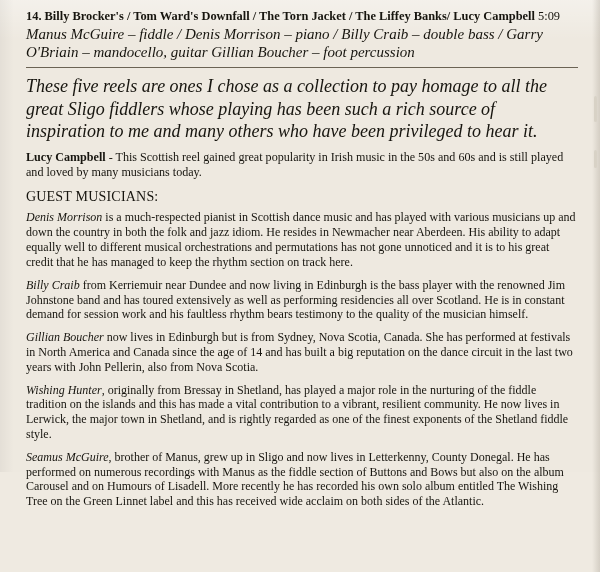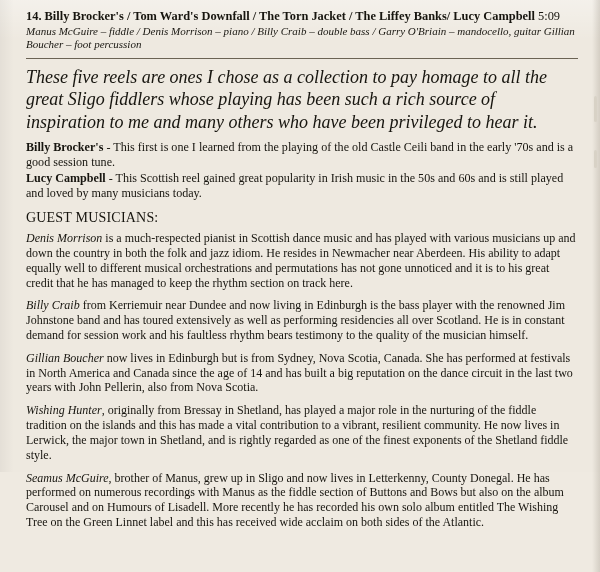--- a/index.html
+++ b/index.html
@@ -48,21 +48,21 @@
     line-height: 1.12;
     margin: 0 0 1px 0;
     white-space: nowrap;
   }
   .track-title .num { font-weight: bold; }
   .track-title .tunes { font-weight: bold; }
   .track-title .dur { font-weight: normal; }
 
   .credits {
     font-style: italic;
-    font-size: 11px;
+    font-size: 15px;
     line-height: 1.22;
     margin: 0 0 0 0;
   }
 
   .rule {
     border: 0;
     border-top: 1px solid #6b6354;
     margin: 6px 0 7px 0;
     width: 100%;
   }
@@ -108,24 +108,20 @@
   </div>
 
   <div class="credits">Manus McGuire – fiddle / Denis Morrison – piano / Billy Craib – double bass / Garry O'Briain – mandocello, guitar Gillian Boucher – foot percussion</div>
 
   <hr class="rule">
 
   <p class="body">These five reels are ones I chose as a collection to pay homage to all the great Sligo fiddlers whose playing has been such a rich source of inspiration to me and many others who have been privileged to hear it.</p>
 
   <div class="tune-block">
     <div class="tune-line">
-      <span class="lead">Billy Brocker's</span>
-      <span>- This first is one I learned from the playing of the old Castle Ceili band in the early '70s and is a good session tune.</span>
-    </div>
-    <div class="tune-line">
       <span class="lead">Lucy Campbell</span>
       <span>- This Scottish reel gained great popularity in Irish music in the 50s and 60s and is still played and loved by many musicians today.</span>
     </div>
   </div>
 
   <div class="section-head">GUEST MUSICIANS:</div>
 
   <p class="guest">
     <span class="gname">Denis Morrison</span><span> is a much-respected pianist in Scottish dance music and has played with various musicians up and down the country in both the folk and jazz idiom. He resides in Newmacher near Aberdeen. His ability to adapt equally well to different musical orchestrations and permutations has not gone unnoticed and it is to his great credit that he has managed to keep the rhythm section on track here.</span>
   </p>

